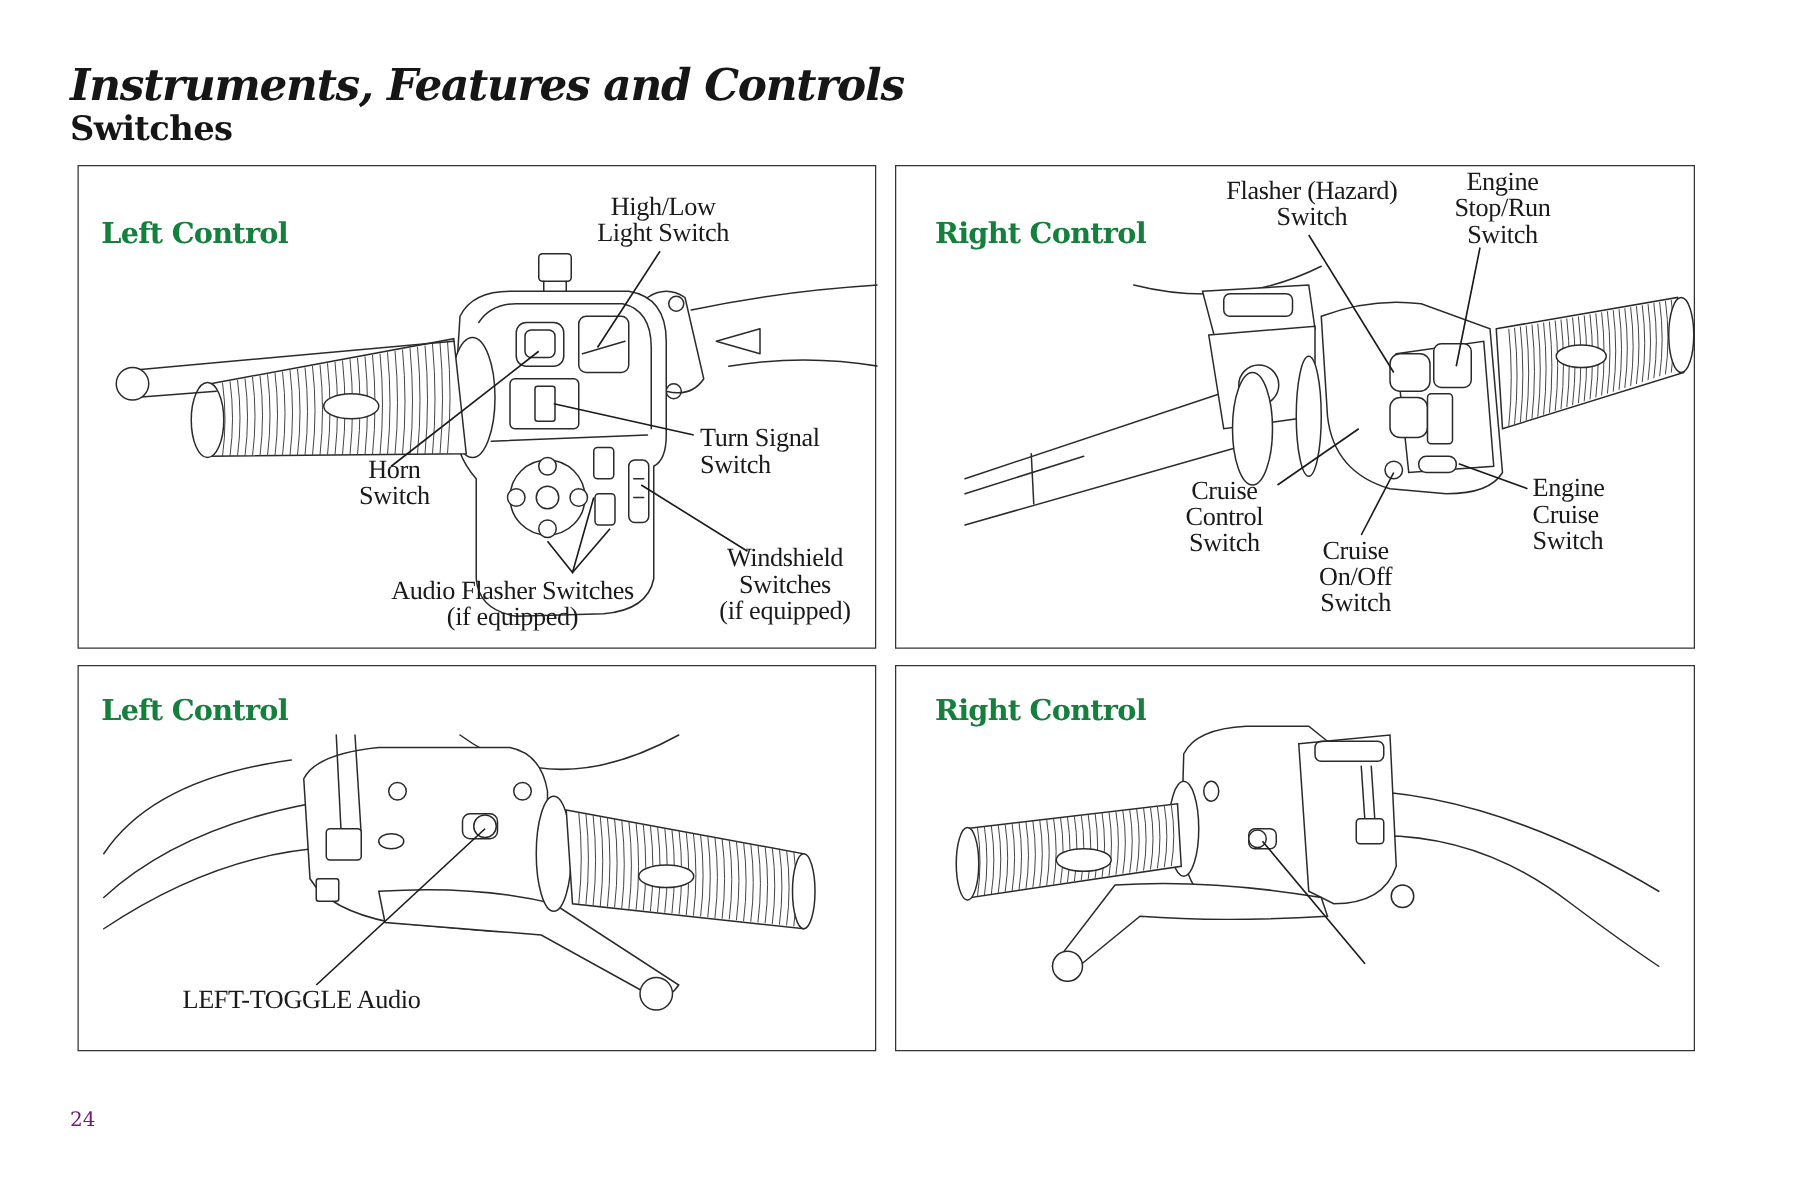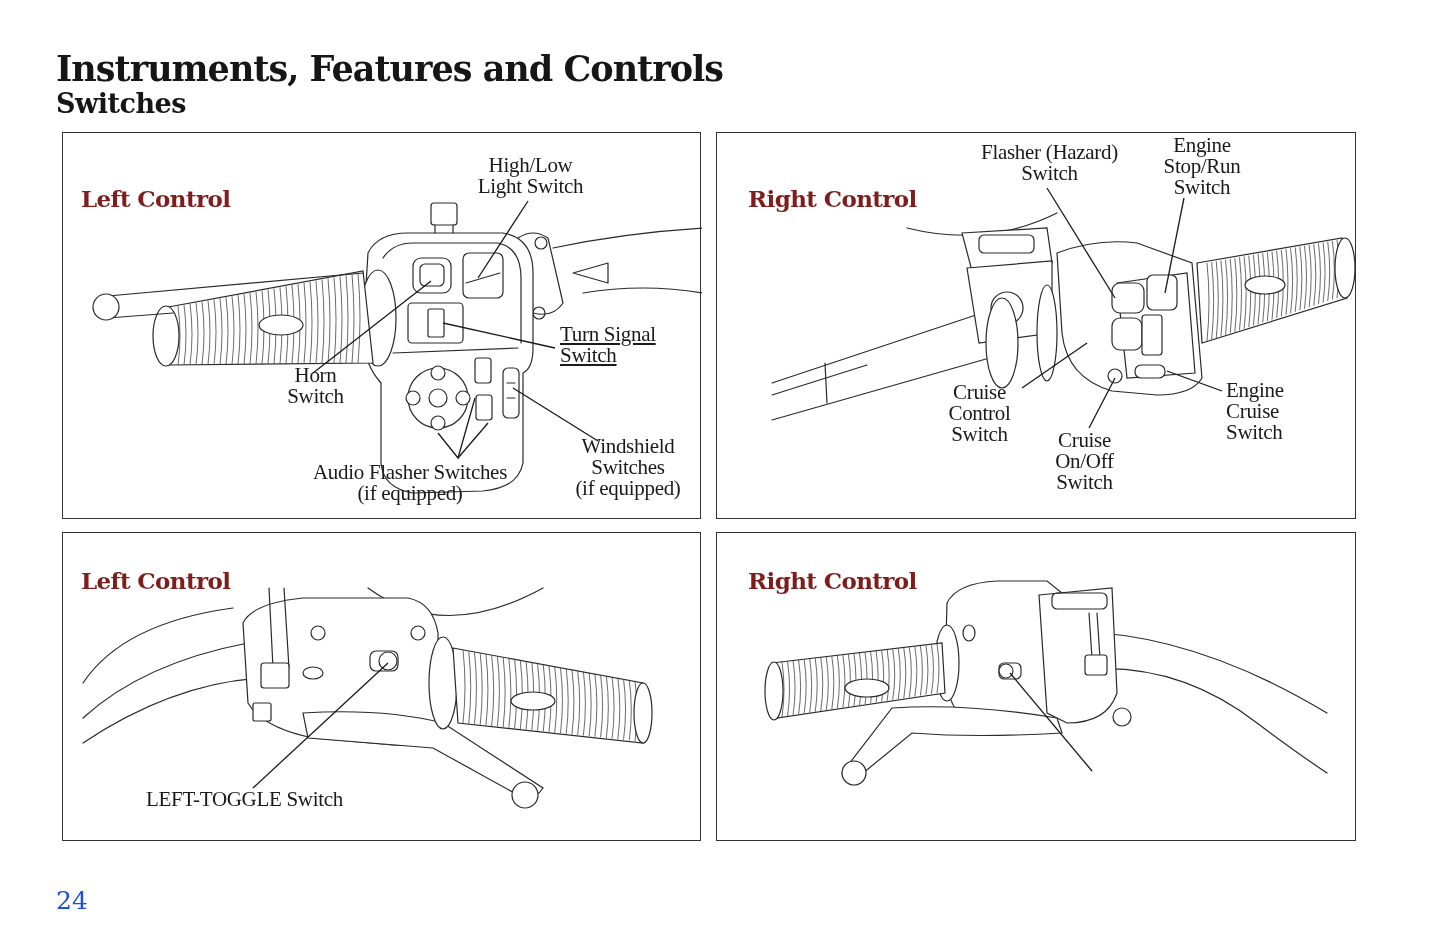--- a/index.html
+++ b/index.html
@@ -1,25 +1,25 @@
 <!DOCTYPE html>
 <html><head>
 <meta charset="utf-8">
 <style>
   html, body { margin:0; padding:0; background:#ffffff; }
   body { width:1445px; height:949px; position:relative; overflow:hidden; font-family:"DejaVu Serif", serif; color:#1a1a1a; }
-  .title { position:absolute; left:56px; top:48px; font-family:"DejaVu Serif", serif; font-weight:bold; font-size:35px; letter-spacing:-1px; color:#161616; margin:0;text-align:center; }
+  .title { position:absolute; left:56px; top:48px; font-family:"DejaVu Serif", serif; font-weight:bold; font-style:italic; font-size:35px; letter-spacing:-1px; color:#161616; margin:0;text-align:center; }
   .subtitle { position:absolute; left:56px; top:88px; font-family:"DejaVu Serif", serif; font-weight:bold; font-size:27px; letter-spacing:-0.5px; color:#161616; margin:0; }
   .panel { position:absolute; border:1.5px solid #333; background:#fff; box-sizing:border-box; }
   .panel svg { position:absolute; left:0; top:0; }
-  .panel-title { position:absolute; font-family:"DejaVu Serif", serif; font-weight:bold; font-size:23px; letter-spacing:-0.6px; color:#7f1d1d; white-space:nowrap;margin-top:12px; }
+  .panel-title { position:absolute; font-family:"DejaVu Serif", serif; font-weight:bold; font-size:23px; letter-spacing:-0.6px; color:#15803d; white-space:nowrap; }
   .lbl { position:absolute; font-family:"Liberation Serif", serif; font-size:21px; line-height:21px; color:#1a1a1a; text-align:center; white-space:nowrap; letter-spacing:-0.3px; }
   .lbl.left { text-align:left; }
   .lbl.small { font-size:16px; line-height:17px; }
-  .page-num { position:absolute; left:56px; top:886px; font-family:"DejaVu Serif", serif; font-size:25px; color:#1d4ed8; }
+  .page-num { position:absolute; left:56px; top:886px; font-family:"DejaVu Serif", serif; font-size:16px; color:#701a75; }
   .d { fill:none; stroke:#2a2a2a; stroke-width:1.2; stroke-linejoin:round; stroke-linecap:round; }
   .t { fill:none; stroke:#444; stroke-width:0.8; }
   .lead { fill:none; stroke:#1a1a1a; stroke-width:1.3; }
   .fillw { fill:#fff; stroke:#2a2a2a; stroke-width:1.2; }
 </style>
 </head>
 <body>
 
 <h1 class="title">Instruments, Features and Controls</h1>
 <h2 class="subtitle">Switches</h2>
@@ -114,21 +114,21 @@
   </svg>
   <div class="panel-title" style="left:18px; top:40px;">Left Control</div>
   <div class="lbl" style="left:405px; top:22px; width:125px;font-family:Liberation Serif, serif;">
     <div>High/Low</div>
     <div>Light Switch</div>
   </div>
   <div class="lbl" style="left:215px; top:232px; width:75px;text-align:center;">
     <div>Horn</div>
     <div>Switch</div>
   </div>
-  <div class="lbl left" style="left:497px; top:191px;text-decoration:underline;">
+  <div class="lbl left" style="left:497px; top:207px;">
     <div>Turn Signal</div>
     <div>Switch</div>
   </div>
   <div class="lbl" style="left:232px; top:329px; width:230px;">
     <div>Audio Flasher Switches</div>
     <div>(if equipped)</div>
   </div>
   <div class="lbl" style="left:500px; top:303px; width:130px;">
     <div>Windshield</div>
     <div>Switches</div>
@@ -287,21 +287,21 @@
         <path d="M560.5333333333333 145.93333333333334 Q564.5333333333333 176.36666666666667 560.5333333333333 206.8" class="t"></path>
         <path d="M566.2666666666667 146.96666666666667 Q570.2666666666667 177.18333333333334 566.2666666666667 207.4" class="t"></path>
         <path d="M572 148 Q576 178 572 208" class="t"></path>
       </g>
     <ellipse class="fillw" cx="580" cy="180" rx="9" ry="30"></ellipse>
     <ellipse class="fillw" cx="470" cy="168" rx="22" ry="9"></ellipse>
 
     <path class="lead" d="M190 255 L325 130"></path>
   </svg>
   <div class="panel-title" style="left:18px; top:22px;">Left Control</div>
-  <div class="lbl left" style="left:83px; top:256px;">LEFT-TOGGLE Switch</div>
+  <div class="lbl left" style="left:83px; top:256px;">LEFT-TOGGLE Audio</div>
 </div>
 
 <div class="panel" style="left:716px; top:532px; width:640px; height:309px;">
   <svg width="640" height="309">
 
     <path class="d" d="M330 100 Q460 90 610 180"></path>
     <path class="d" d="M340 140 Q450 120 540 190 Q580 220 610 240"></path>
 
     <path class="fillw" d="M230 70 Q240 50 280 48 L330 48 L345 60 L345 175 Q330 200 290 200 L255 195 Q230 175 228 140 Z"></path>
     <rect class="fillw" x="282" y="130" width="22" height="16" rx="5"></rect>

